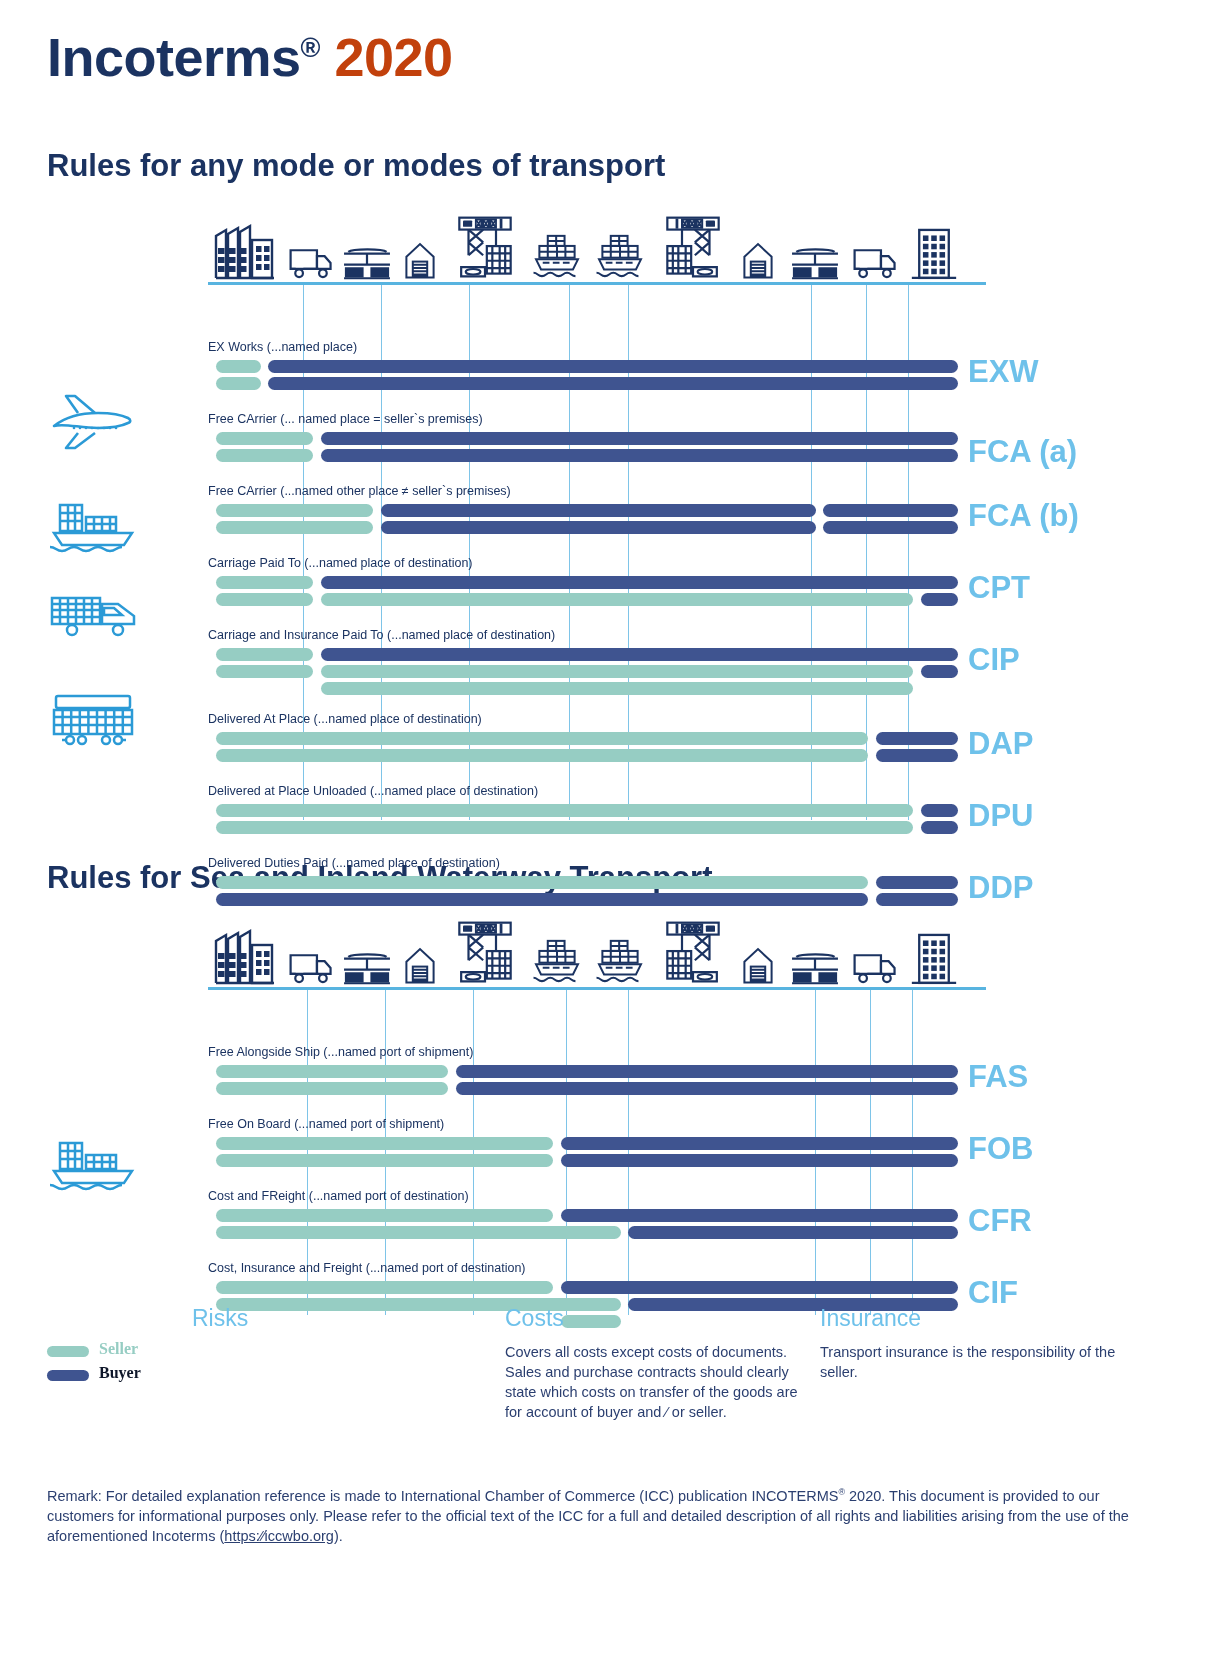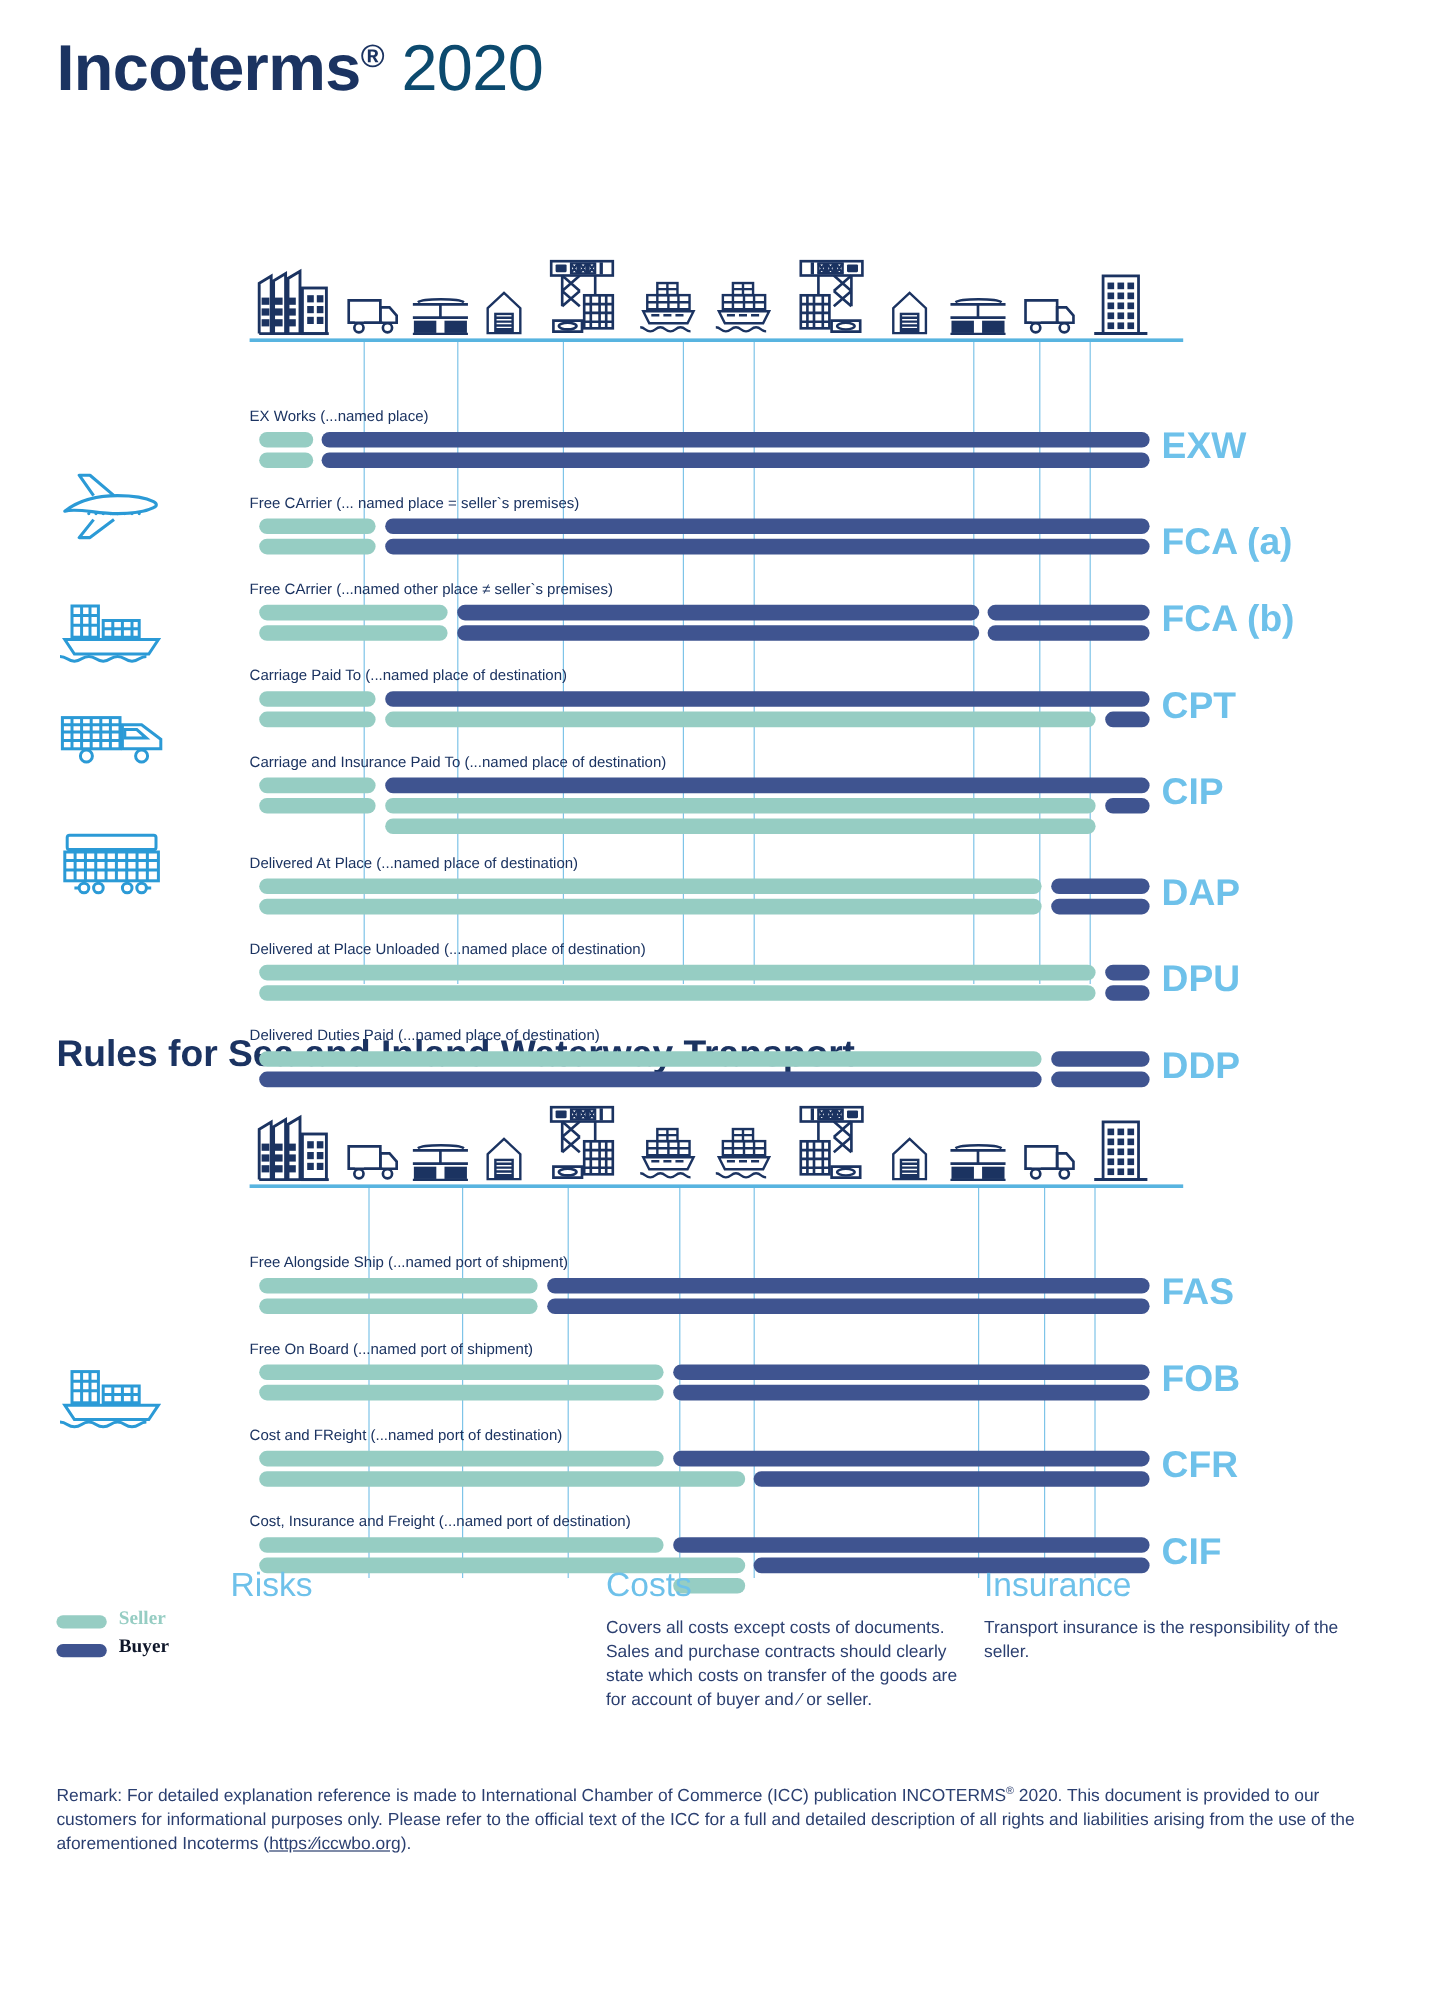--- a/index.html
+++ b/index.html
@@ -14,21 +14,21 @@
   }
   .page { position:relative; width:1209px; height:1669px; }
 
   
   .title {
     position:absolute; left:47px; top:26px;
     font-size:54px; font-weight:bold; letter-spacing:-.5px;
     color:#1b3361; white-space:nowrap;
   }
   .title .reg { font-size:27px; vertical-align:super; }
-  .title .yr { color:#0c4a6e; font-weight:normal; }
+  .title .yr { color:#c2410c; font-weight:bold; }
 
   .section-head {
     position:absolute; left:47px;
     font-size:31px; font-weight:bold; color:#1b3361; white-space:nowrap;
   }
   #sec1head { top:148px; }
   #sec2head { top:860px; }
 
   
   .chart { position:absolute; }
@@ -77,21 +77,21 @@
     position:absolute; left:0; top:6px; width:42px; height:11px; border-radius:6px;
   }
   .legtext {
     position:absolute; left:52px; top:0; font-size:16px; font-weight:bold;
   }
   .legtext.s { color:#96cdc3; }
   .legtext.b { color:#0f172a; }
 
   
   .defblock { position:absolute; }
-  .defhead { font-size:28px; color:#6ec1ea; margin-bottom:10px; }
+  .defhead { font-size:23px; color:#6ec1ea; margin-bottom:10px; }
   .deftext { font-size:14.5px; line-height:20px; color:#2b3f70; }
 
   #def1 { left:192px; top:1305px; width:290px; }
   #def2 { left:505px; top:1305px; width:300px; }
   #def3 { left:820px; top:1305px; width:300px; }
 
   
   .remark {
     position:absolute; left:47px; top:1482px; width:1110px;
     font-size:14.5px; line-height:20px; color:#2b3f70;
@@ -102,20 +102,21 @@
 </head>
 <body>
 
 <div class="page">
 
   <div class="title">
     <span>Incoterms</span><span class="reg">®</span>
     <span class="yr">2020</span>
   </div>
 
+  <div class="section-head" id="sec1head">Rules for any mode or modes of transport</div>
   <div class="section-head" id="sec2head">Rules for Sea and Inland Waterway Transport</div>
 
   <div class="chart" id="chart1">
       <div class="iconrow" style="height: 70px;">
         <div class="ic" style="left: 208px; width: 72px; height: 58px;">
           <svg width="72" height="58" viewBox="0 0 64 58">
     <g fill="none" stroke="#1b3361" stroke-width="2.4">
       <path d="M4 56V14l10-6v48M16 56V12l10-6v50M28 56V10l10-6v52"></path>
       <rect x="40" y="18" width="20" height="38"></rect>
       <path d="M4 56h58"></path>

